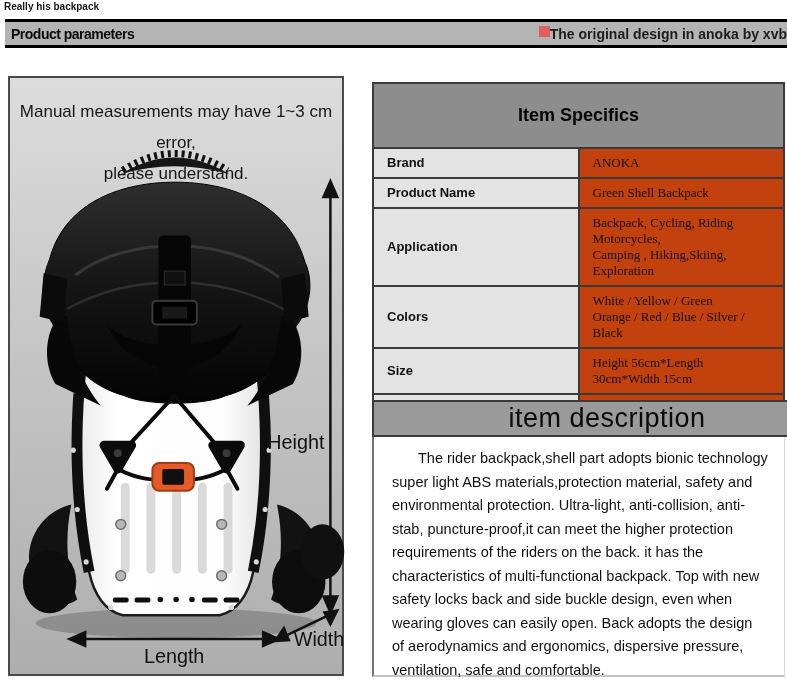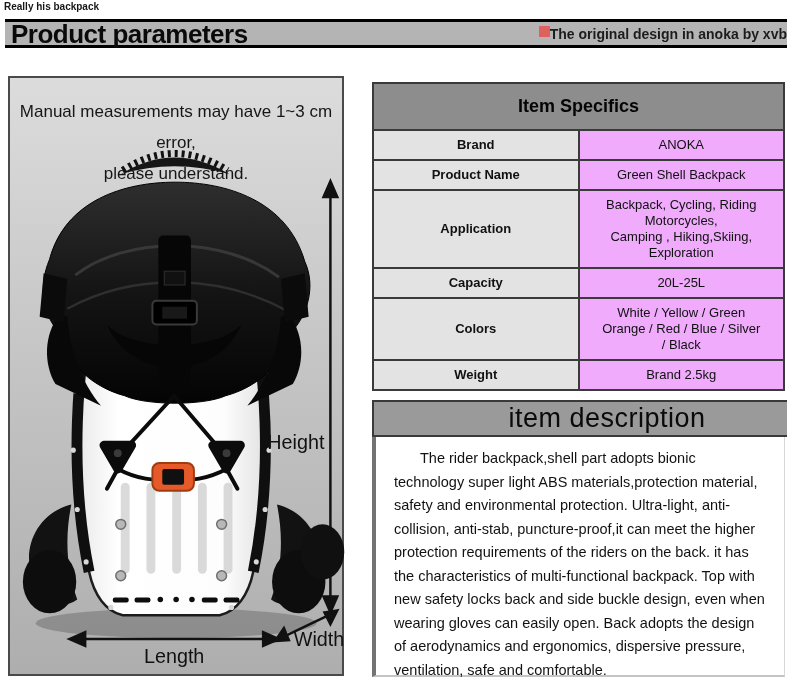--- a/index.html
+++ b/index.html
@@ -3,42 +3,42 @@
 <meta charset="utf-8">
 <style>
   html,body{margin:0;padding:0;background:#fff;width:787px;height:698px;overflow:hidden;
     font-family:"Liberation Sans",sans-serif;color:#111;-webkit-font-smoothing:antialiased;}
   .abs{position:absolute;}
   
   #top-note{left:4px;top:1px;font-size:10px;font-weight:700;color:#161616;}
   
   #header-bar{left:5px;top:19px;width:776px;height:23px;background:#b4b4b4;
     border-top:3px solid #000;border-bottom:3px solid #000;display:flex;align-items:center;justify-content:space-between;padding:0 6px;}
-  #header-title{font-size:26px;font-weight:800;letter-spacing:-0.5px;color:#0a0a0a;line-height:1;}
+  #header-title{font-size:14px;font-weight:800;letter-spacing:-0.5px;color:#0a0a0a;line-height:1;}
   #header-right{display:flex;gap:0;}
   #accent-sq{width:11px;height:11px;background:#e05f5f;display:inline-block;}
   #header-tagline{font-size:14px;font-weight:700;color:#1c1c1c;}
   
   #left-panel{left:8px;top:76px;width:336px;height:600px;box-sizing:border-box;
     border:2px solid #4a4a4a;background:linear-gradient(#dcdcdc,#c6c6c6 45%,#aeaeae);}
   #panel-note{position:absolute;left:0;top:18px;width:100%;text-align:center;font-size:17px;color:#161616;line-height:31px;z-index:3;}
   #bag-svg{position:absolute;left:0;top:0;width:356px;height:596px;z-index:1;}
   
   #specs{left:372px;top:82px;width:413px;border-collapse:collapse;table-layout:fixed;}
   #specs,#specs td,#specs th{border:2px solid #3a3a3a;}
-  #specs th.title{background:#8d8d8d;font-size:18px;font-weight:800;color:#050505;padding:12px 0;height:20px;}
-  #specs td{font-size:13px;padding:6px 20px;text-align:center;white-space:pre-line;line-height:16px;}
+  #specs th.title{background:#8d8d8d;font-size:18px;font-weight:800;color:#050505;padding:21px 0;height:20px;}
+  #specs td{font-size:13px;padding:6px 13px;text-align:left;white-space:pre-line;line-height:16px;}
   #specs td.lbl{background:#e3e3e3;font-weight:700;width:114px;}
-  #specs td.val{background:#f0abfc;}
+  #specs td.val{background:#c2410c;font-family:Liberation Serif, serif;}
   
   #desc-header{left:372px;top:400px;width:470px;height:37px;box-sizing:border-box;background:#9a9a9a;
     border:2px solid #3a3a3a;display:flex;align-items:center;justify-content:center;}
   #desc-title{font-size:27px;color:#0a0a0a;letter-spacing:0.5px;}
   #desc-body{left:372px;top:437px;width:413px;height:240px;box-sizing:border-box;
-    border-left:4px solid #737373;border-right:1px solid #d8d8d8;border-bottom:2px solid #c4c4c4;
+    border-left:2px solid #737373;border-right:1px solid #d8d8d8;border-bottom:2px solid #c4c4c4;
     padding:10px 16px 0 18px;font-size:14.5px;line-height:23.5px;color:#121212;text-indent:26px;}
 </style>
 </head>
 <body>
 
 <div class="abs" id="top-note">Really his backpack</div>
 
 <div class="abs" id="header-bar">
   <div id="header-title">Product parameters</div>
   <div id="header-right">
@@ -207,27 +207,27 @@
       <tr>
         <td class="lbl">Product Name</td>
         <td class="val">Green Shell Backpack</td>
       </tr>
       <tr>
         <td class="lbl">Application</td>
         <td class="val">Backpack, Cycling, Riding Motorcycles,
 Camping , Hiking,Skiing, Exploration</td>
       </tr>
       <tr>
-        <td class="lbl">Capacity</td>
-        <td class="val">20L-25L</td>
-      </tr>
-      <tr>
         <td class="lbl">Colors</td>
         <td class="val">White /  Yellow / Green
 Orange / Red / Blue / Silver / Black</td>
+      </tr>
+      <tr>
+        <td class="lbl">Size</td>
+        <td class="val">Height 56cm*Length 30cm*Width 15cm</td>
       </tr>
       <tr>
         <td class="lbl">Weight</td>
         <td class="val">Brand 2.5kg</td>
       </tr>
     </tbody>
 </table>
 
 <div class="abs" id="desc-header">
   <span id="desc-title">item description</span>

